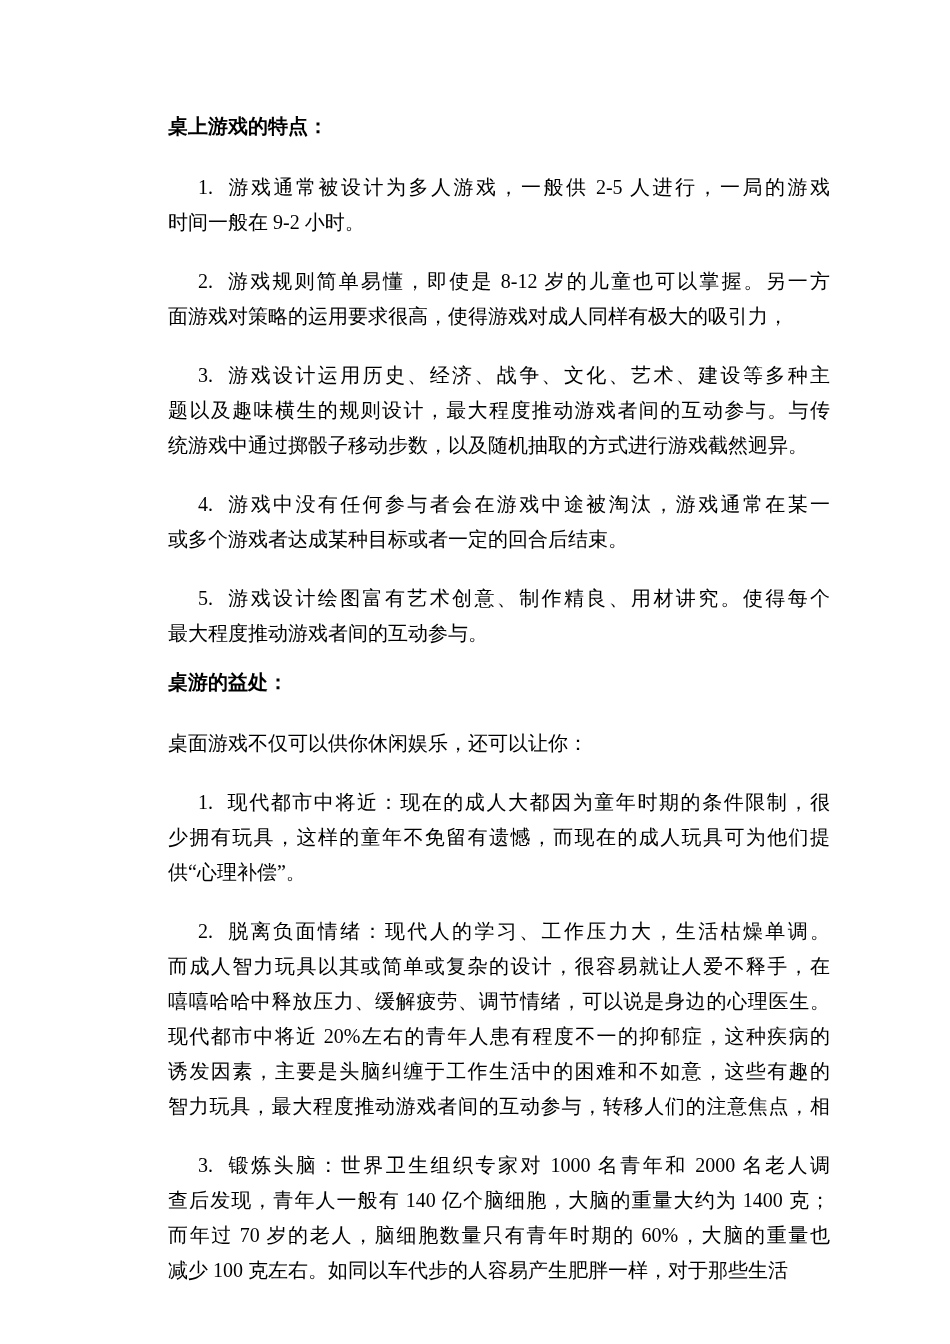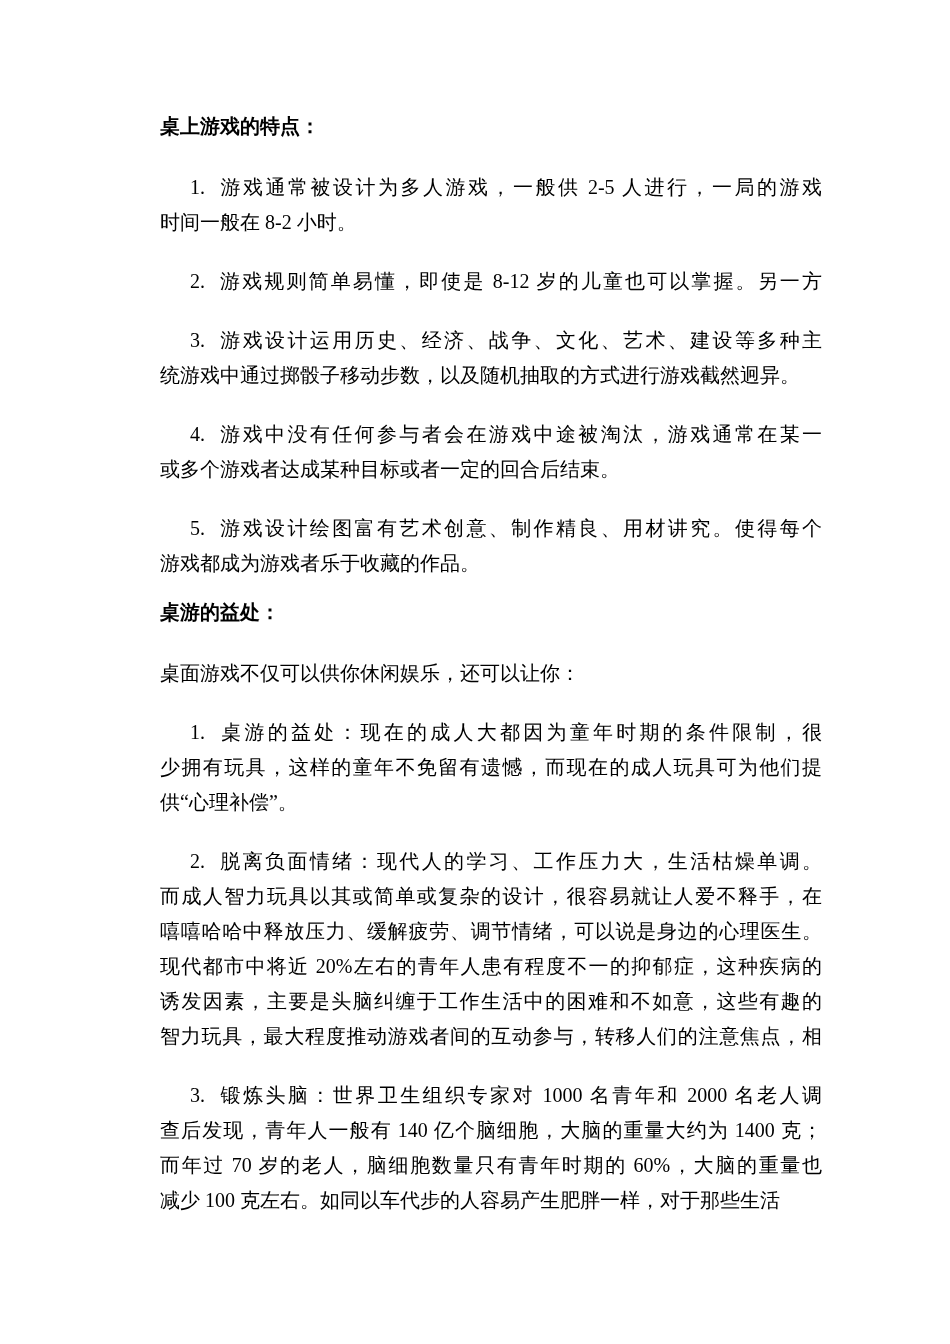--- a/index.html
+++ b/index.html
@@ -7,21 +7,21 @@
     position: relative;
     width: 950px;
     height: 1344px;
     background: #ffffff;
     overflow: hidden;
     font-family: "Liberation Serif", "DejaVu Serif", serif;
     color: #000000;
   }
   .content {
     position: absolute;
-    left: 160px;
+    left: 168px;
     top: 109px;
     width: 662px;
     font-size: 20px;
     line-height: 35px;
   }
   .heading {
     font-size: 20px;
     line-height: 35px;
     font-weight: bold;
     margin: 0 0 26px 0;
@@ -35,44 +35,46 @@
 </style>
 </head>
 <body>
 
 <div class="page">
   <div class="content">
     <div class="heading">桌上游戏的特点：</div>
     <div id="features-list">
         <div class="para">
           <div class="line first jl"><span class="num">1.</span><span>游戏通常被设计为多人游戏，一般供 2-5 人进行，一局的游戏</span></div>
-          <div class="line"><span>时间一般在 8-2 小时。</span></div>
+          <div class="line"><span>时间一般在 9-2 小时。</span></div>
         </div>
         <div class="para">
           <div class="line first jl"><span class="num">2.</span><span>游戏规则简单易懂，即使是 8-12 岁的儿童也可以掌握。另一方</span></div>
+          <div class="line"><span>面游戏对策略的运用要求很高，使得游戏对成人同样有极大的吸引力，</span></div>
         </div>
         <div class="para">
           <div class="line first jl"><span class="num">3.</span><span>游戏设计运用历史、经济、战争、文化、艺术、建设等多种主</span></div>
+          <div class="line jl"><span>题以及趣味横生的规则设计，最大程度推动游戏者间的互动参与。与传</span></div>
           <div class="line"><span>统游戏中通过掷骰子移动步数，以及随机抽取的方式进行游戏截然迥异。</span></div>
         </div>
         <div class="para">
           <div class="line first jl"><span class="num">4.</span><span>游戏中没有任何参与者会在游戏中途被淘汰，游戏通常在某一</span></div>
           <div class="line"><span>或多个游戏者达成某种目标或者一定的回合后结束。</span></div>
         </div>
         <div class="para">
           <div class="line first jl"><span class="num">5.</span><span>游戏设计绘图富有艺术创意、制作精良、用材讲究。使得每个</span></div>
-          <div class="line"><span>游戏都成为游戏者乐于收藏的作品。</span></div>
+          <div class="line"><span>最大程度推动游戏者间的互动参与。</span></div>
         </div>
       </div>
 
     <div class="heading">桌游的益处：</div>
     <div class="intro line">桌面游戏不仅可以供你休闲娱乐，还可以让你：</div>
     <div id="benefits-list">
         <div class="para">
-          <div class="line first jl"><span class="num">1.</span><span>桌游的益处：现在的成人大都因为童年时期的条件限制，很</span></div>
+          <div class="line first jl"><span class="num">1.</span><span>现代都市中将近：现在的成人大都因为童年时期的条件限制，很</span></div>
           <div class="line jl"><span>少拥有玩具，这样的童年不免留有遗憾，而现在的成人玩具可为他们提</span></div>
           <div class="line"><span>供“心理补偿”。</span></div>
         </div>
         <div class="para">
           <div class="line first jl"><span class="num">2.</span><span>脱离负面情绪：现代人的学习、工作压力大，生活枯燥单调。</span></div>
           <div class="line jl"><span>而成人智力玩具以其或简单或复杂的设计，很容易就让人爱不释手，在</span></div>
           <div class="line jl"><span>嘻嘻哈哈中释放压力、缓解疲劳、调节情绪，可以说是身边的心理医生。</span></div>
           <div class="line jl"><span>现代都市中将近 20%左右的青年人患有程度不一的抑郁症，这种疾病的</span></div>
           <div class="line jl"><span>诱发因素，主要是头脑纠缠于工作生活中的困难和不如意，这些有趣的</span></div>
           <div class="line jl"><span>智力玩具，最大程度推动游戏者间的互动参与，转移人们的注意焦点，相</span></div>

